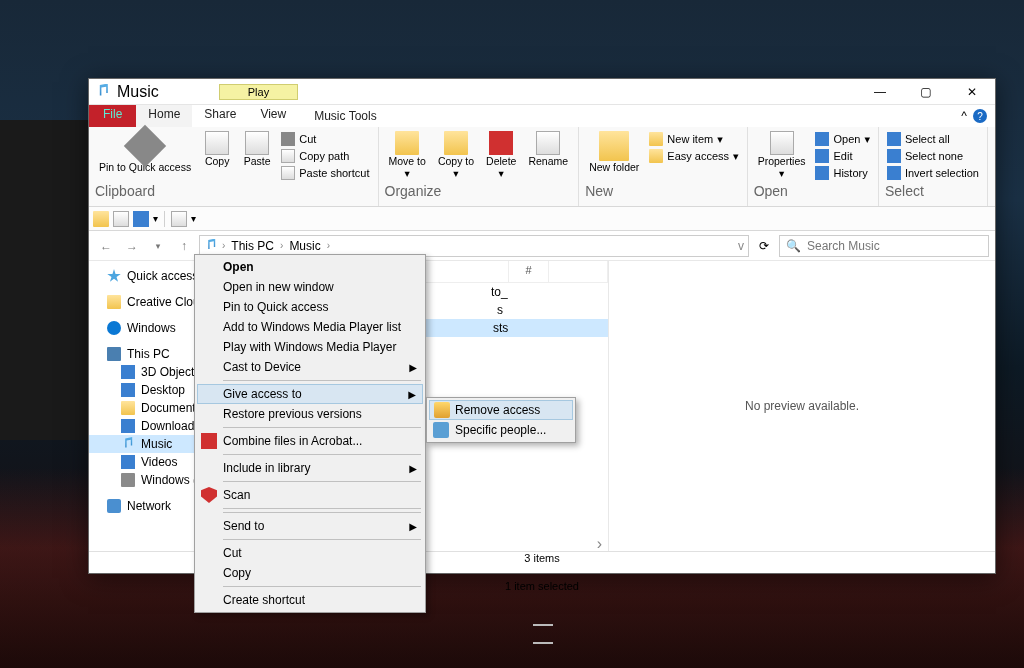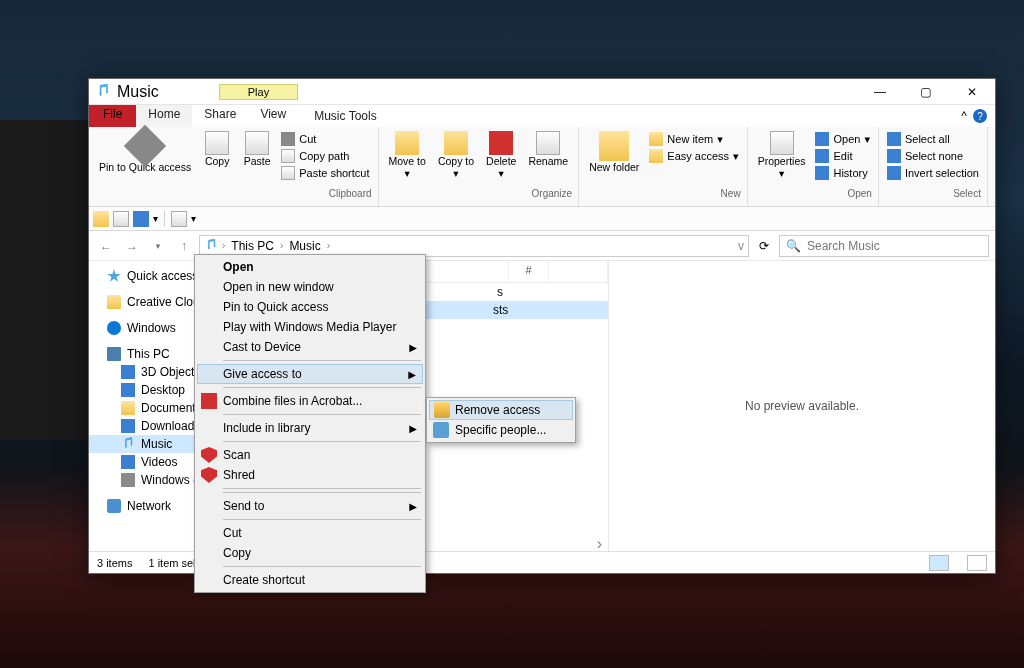--- a/index.html
+++ b/index.html
@@ -14,32 +14,32 @@
 .titlebar { display:flex; align-items:center; height:26px; background:#fff; border-bottom:1px solid #e5e5e5; }
 .titlebar .ico { width:16px; height:16px; margin:0 6px; }
 .title-left { display:flex; align-items:center; flex:0 0 auto; }
 .title-mid { flex:1; display:flex; }
 .title-mid .context-tab { margin-left:60px; padding:1px 28px; font-size:11px; background:#f5f2a3; border:1px solid #d0cd70; }
 .winbtns { display:flex; }
 .winbtn { width:46px; height:26px; display:flex; align-items:center; justify-content:center; font-size:12px; }
 
 
 .tabsrow { display:flex; align-items:stretch; height:22px; font-size:12px; background:#fff; position:relative;}
-.filetab { background:#c3212a; color:#000000; padding:2px 14px; }
+.filetab { background:#c3212a; color:#5eead4; padding:2px 14px; }
 .tab { padding:2px 12px; color:#222; }
 .tab.active { background:#f3f3f3; }
 .context-tab-sub { margin-left:6px; padding:2px 10px; border-top:2px solid transparent;}
 .tabsrow .help { margin-left:auto; padding:2px 8px; display:flex; align-items:center; gap:6px;}
 .help .q { width:14px;height:14px;border-radius:50%;background:#1a6ac4;color:#fff;font-size:10px;display:flex;align-items:center;justify-content:center;}
 
 
 .ribbon { display:flex; height:80px; background:#f9f9f9; border-bottom:1px solid #d8d8d8; font-size:11px; }
 .group { display:flex; flex-direction:column; border-right:1px solid #e0e0e0; padding:2px 6px 1px; }
 .group-items { flex:1; display:flex; align-items:flex-start; gap:4px;}
-.group-label { text-align:right; color:#666; font-size:10px; padding-bottom:6px;}
+.group-label { text-align:left; color:#666; font-size:14px; padding-bottom:6px;}
 .rbtn { display:flex; flex-direction:column; align-items:center; justify-content:flex-start; padding:2px 4px; min-width:36px; gap:1px;}
 .rbtn .ric { width:24px; height:24px; }
 .rbtn .ric.big { width:30px; height:30px; }
 .rbtn span { font-size:10.5px; line-height:11px; text-align:center;}
 .rstack { display:flex; flex-direction:column; gap:1px; padding-top:2px;}
 .rmini { display:flex; align-items:center; gap:4px; font-size:11px; padding:1px 2px;}
 .rmini .mic { width:14px; height:14px;}
 
 
 .qat { height:24px; border-bottom:1px solid #d8d8d8; display:flex; align-items:center; padding:0 4px; gap:4px; background:#fcfcfc;}
@@ -65,21 +65,21 @@
 
 .content { flex:1; display:flex; }
 .listcol { width:360px; border-right:1px solid #e8e8e8; position:relative;}
 .list-header { height:22px; border-bottom:1px solid #eee; display:flex; font-size:11px; color:#555;}
 .list-header .col{border-right:1px solid #eee;padding:3px 8px;}
 .list-row { display:flex;align-items:center;gap:6px;padding:2px 8px;font-size:12px;}
 .list-row.sel{background:#cde8ff;}
 .preview { flex:1; display:flex; align-items:center; justify-content:center; color:#555; font-size:12px;}
 
 
-.statusbar { height:22px; border-top:1px solid #e0e0e0; display:flex; align-items:center; font-size:11px; padding:0 8px; gap:16px;}
+.statusbar { height:22px; border-top:1px solid #e0e0e0; display:flex; align-items:center; font-size:11px; padding:0 8px; gap:16px;flex-direction:column;}
 .statusbar .spacer{flex:1;}
 .viewbtn{width:20px;height:16px;border:1px solid #bbb;margin-left:2px;}
 .viewbtn.active{background:#cde8ff;}
 
 
 .ctxmenu { position:absolute; background:#f0f0f0; border:1px solid #a0a0a0; box-shadow:3px 3px 6px rgba(0,0,0,.3); font-size:12px; padding:2px; z-index:10;}
 .ctxmenu.main{ left:194px; top:254px; width:232px;}
 .ctx-item { display:flex; align-items:center; height:20px; padding:0 18px 0 26px; position:relative;}
 .ctx-item:hover, .ctx-item.hover { background:#d8e6f2; border:1px solid #a6c8e0; padding:0 17px 0 25px; height:20px;}
 .ctx-item .cic{position:absolute;left:4px;width:16px;height:16px;}
@@ -335,20 +335,23 @@
           <span>Network</span>
         </div>
     </div>
     <div class="content">
       <div class="listcol">
         <div class="list-header">
           <div class="col" style="width:260px">&nbsp;</div>
           <div class="col" style="width:40px; text-align:center">#</div>
           <div class="col" style="flex:1">&nbsp;</div>
         </div>
+        <div class="list-row" style="padding-left:242px;">
+            <span>to_</span>
+          </div>
         <div class="list-row" style="padding-left:248px;">
             <span>s</span>
           </div>
         <div class="list-row sel" style="padding-left:244px;">
             <span>sts</span>
           </div>
         <div style="position:absolute;bottom:2px;left:0;right:0;height:14px;display:flex;">
           <div style="flex:1"></div>
             <span style="color:#888;padding-right:6px;">›</span>
         </div>
@@ -372,49 +375,51 @@
   <div class="ctx-item">
       <b>Open</b>
     </div>
   <div class="ctx-item">
       <span>Open in new window</span>
     </div>
   <div class="ctx-item">
       <span>Pin to Quick access</span>
     </div>
   <div class="ctx-item">
+      <span>Add to Windows Media Player list</span>
+    </div>
+  <div class="ctx-item">
       <span>Play with Windows Media Player</span>
     </div>
   <div class="ctx-item">
       <span>Cast to Device</span>
       <span class="arrow">▶</span>
     </div>
   <div class="ctx-sep"></div>
   <div class="ctx-item hover">
       <span>Give access to</span>
       <span class="arrow">▶</span>
     </div>
+  <div class="ctx-item">
+      <span>Restore previous versions</span>
+    </div>
   <div class="ctx-sep"></div>
   <div class="ctx-item">
       <div class="cic i-red"></div>
       <span>Combine files in Acrobat...</span>
     </div>
   <div class="ctx-sep"></div>
   <div class="ctx-item">
       <span>Include in library</span>
       <span class="arrow">▶</span>
     </div>
   <div class="ctx-sep"></div>
   <div class="ctx-item">
       <div class="cic i-shield"></div>
       <span>Scan</span>
-    </div>
-  <div class="ctx-item">
-      <div class="cic i-shield"></div>
-      <span>Shred</span>
     </div>
   <div class="ctx-sep"></div>
   <div class="ctx-sep"></div>
   <div class="ctx-item">
       <span>Send to</span>
       <span class="arrow">▶</span>
     </div>
   <div class="ctx-sep"></div>
   <div class="ctx-item">
       <span>Cut</span>

